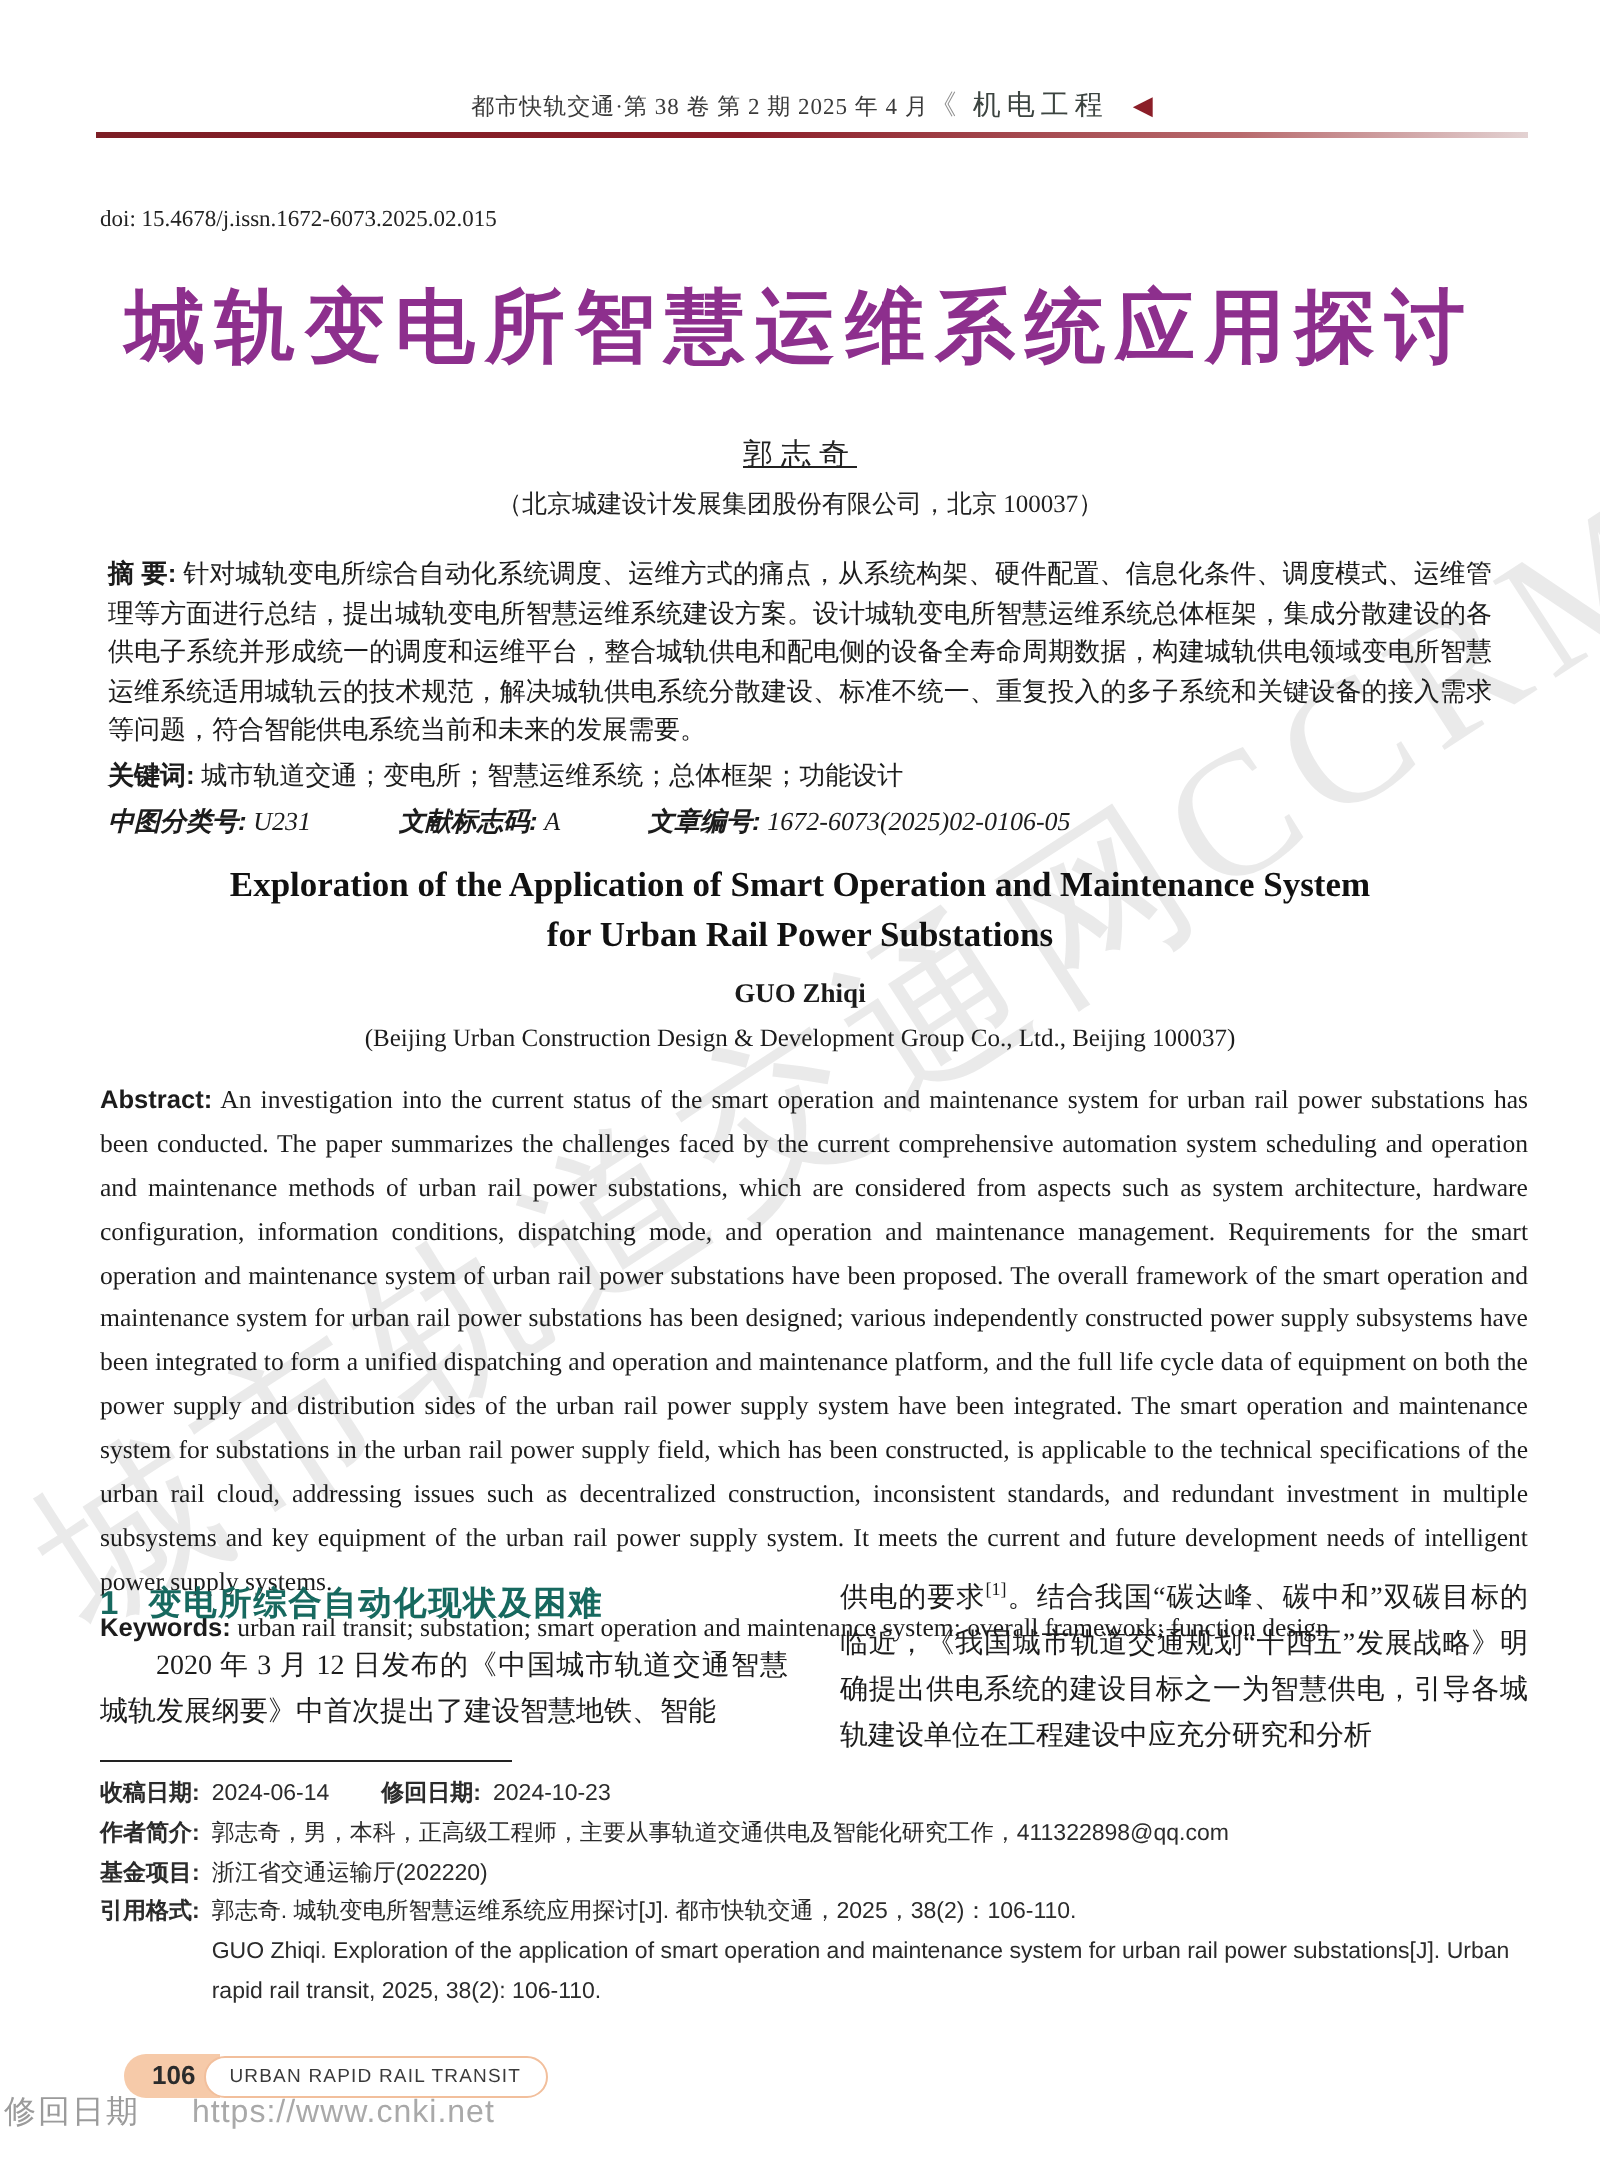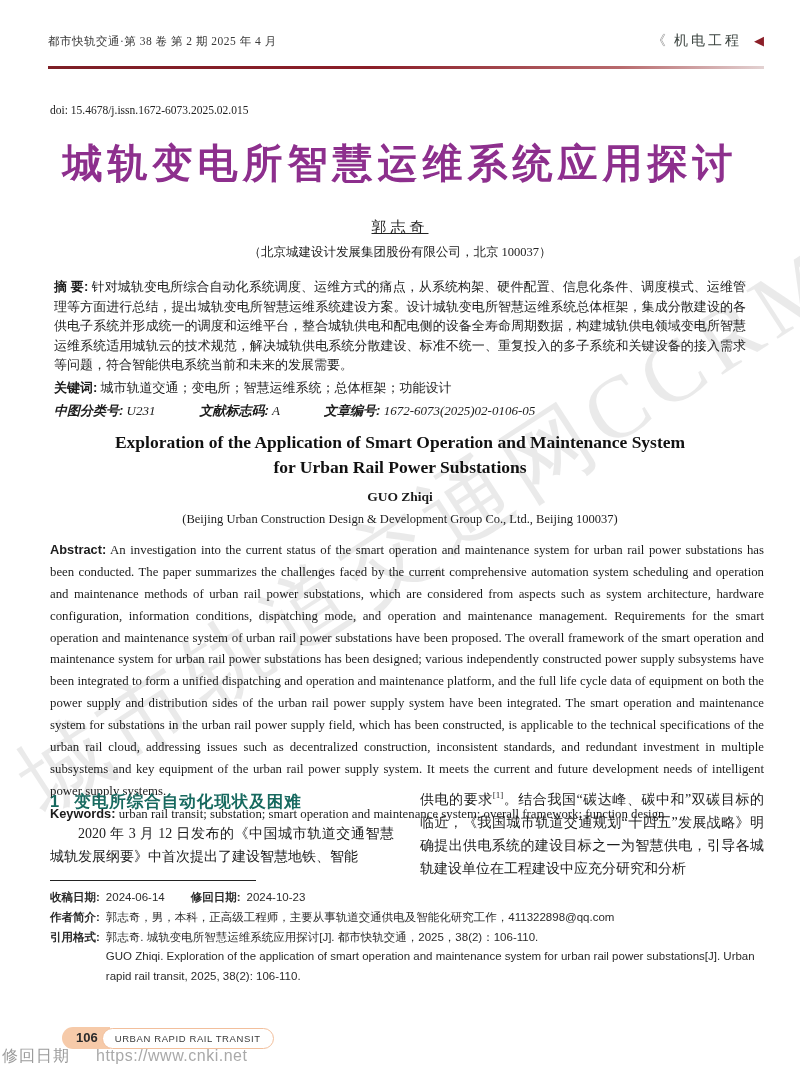--- a/index.html
+++ b/index.html
@@ -17,22 +17,22 @@
     pointer-events:none;
   }
   .wm-cnki {
     position:absolute; left:2px; top:1046px; z-index:2;
     font-family:"Liberation Sans","DejaVu Sans",sans-serif;
     font-size:16px; color:#9b9b9b; letter-spacing:1px;
   }
   .wm-cnki .cnki-url { color:#a9a9a9; margin-left:26px; letter-spacing:0.5px; }
   
   .header {
-    position:absolute; left:48px; right:36px; top:32px; z-index:1;
-    display:flex; justify-content:space-between; align-items:center;
+    position:absolute; left:48px; right:36px; top:44px; z-index:1;
+    display:flex; justify-content:center; align-items:center;
   }
   .journal-info { font-size:11.5px; color:#3a3a3a; letter-spacing:0.5px; }
   .section-tag { display:flex; align-items:center; }
   .section-mark { color:#8f8f8f; font-size:14px; margin-right:8px; }
   .section-name { color:#3c4440; font-size:14px; letter-spacing:3px; }
   .arrow-icon { color:#8b1e28; font-size:13px; margin-left:12px; }
   .header-rule {
     position:absolute; left:48px; right:36px; top:66px; height:3px; z-index:1;
     background:linear-gradient(to right,#7d1f26 0%,#8b1e28 45%,#b86a6d 80%,#e3d2d2 100%);
   }
@@ -155,20 +155,24 @@
       <span>2024-06-14</span>
       <span class="fn-gap"></span>
       <span class="fn-label">修回日期:</span>
       <span>2024-10-23</span>
     </div>
     <div class="fn-row">
       <span class="fn-label">作者简介:</span>
       <span class="fn-value">郭志奇，男，本科，正高级工程师，主要从事轨道交通供电及智能化研究工作，411322898@qq.com</span>
     </div>
     <div class="fn-row">
+      <span class="fn-label">基金项目:</span>
+      <span class="fn-value">浙江省交通运输厅(202220)</span>
+    </div>
+    <div class="fn-row">
       <span class="fn-label">引用格式:</span>
       <div class="fn-value">
         <p>郭志奇. 城轨变电所智慧运维系统应用探讨[J]. 都市快轨交通，2025，38(2)：106-110.</p>
         <p>GUO Zhiqi. Exploration of the application of smart operation and maintenance system for urban rail power substations[J]. Urban rapid rail transit, 2025, 38(2): 106-110.</p>
       </div>
     </div>
   </div>
 
   <div class="footer-badge">
     <span class="page-num">106</span>

